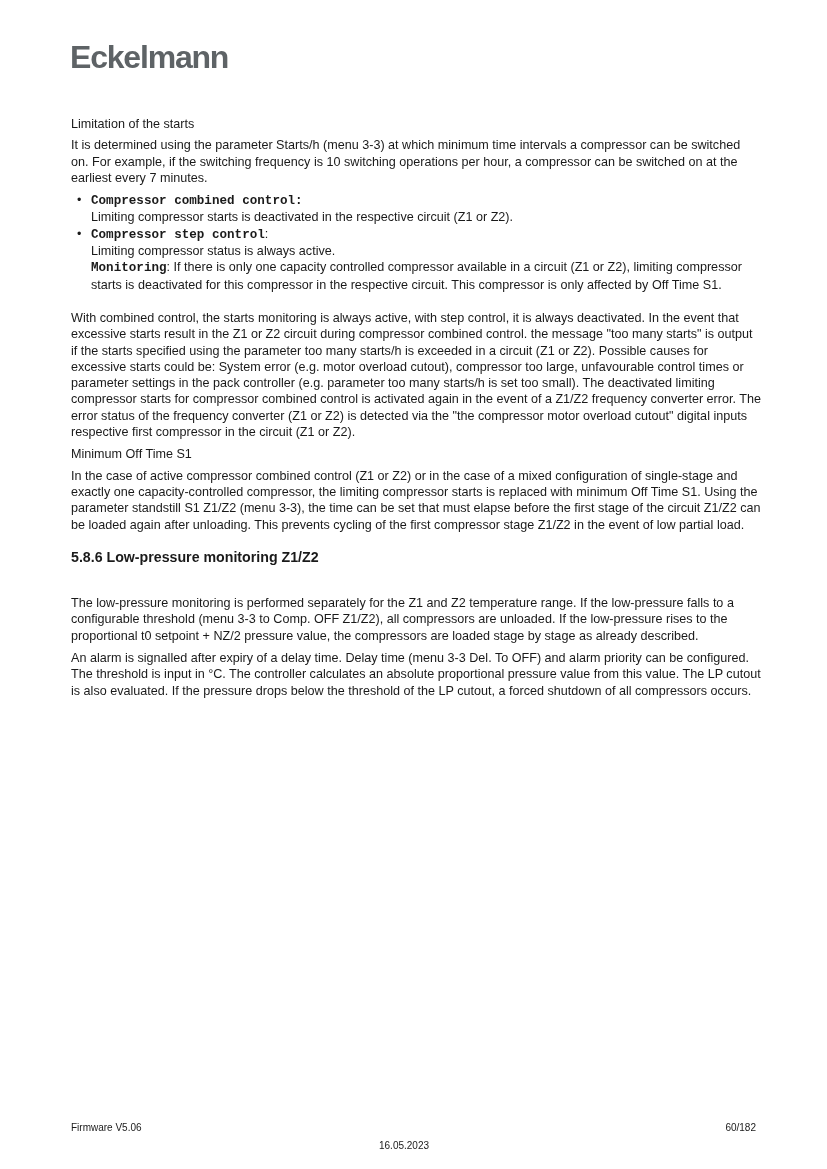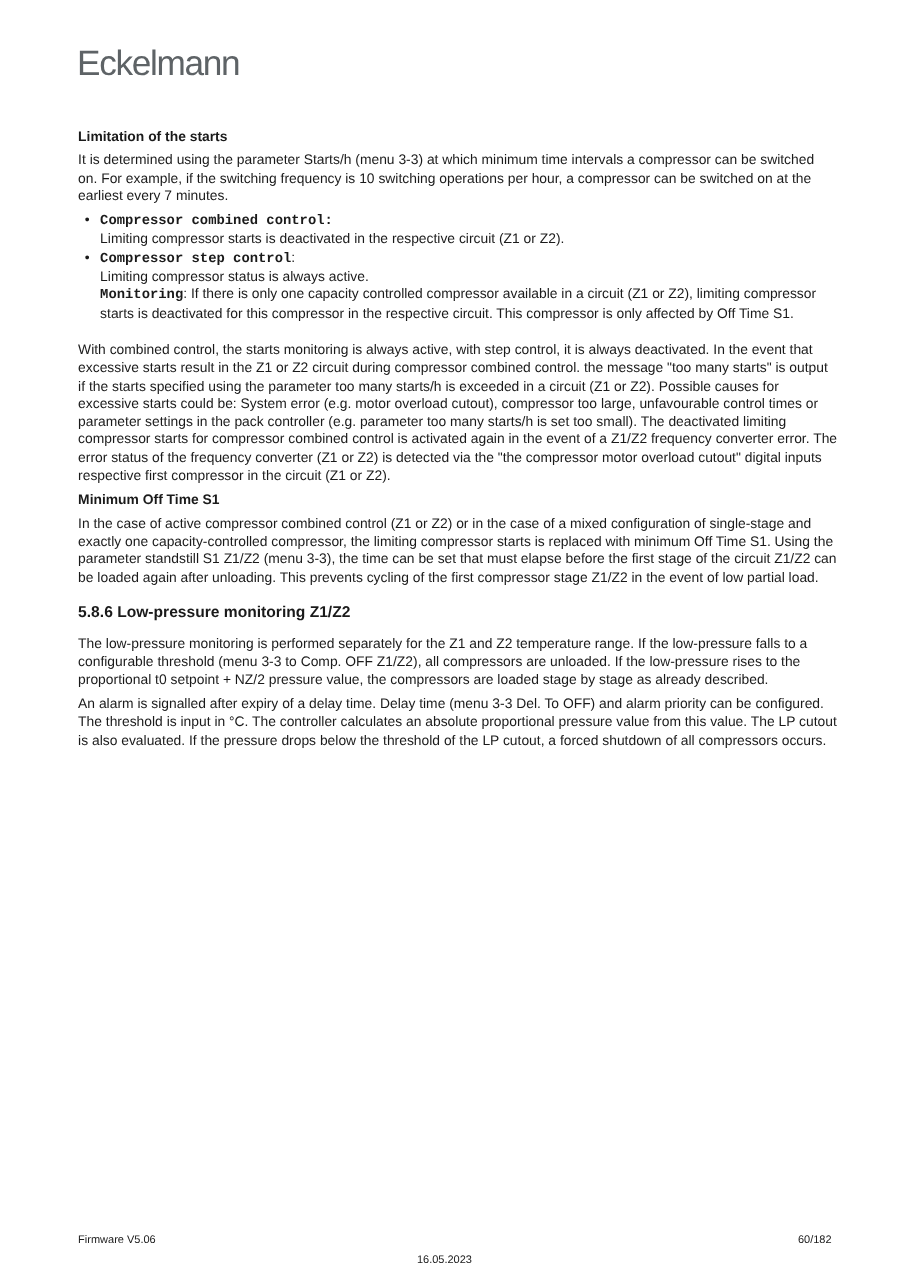--- a/index.html
+++ b/index.html
@@ -13,36 +13,36 @@
       position: relative;
       font-family: "Liberation Sans", sans-serif;
       color: #1a1a1a;
       overflow: hidden;
     }
     .logo {
       position: absolute;
       left: 70px;
       top: 41px;
       font-family: "Liberation Sans", sans-serif;
-      font-weight: normal;
+      font-weight: bold;
       font-size: 32px;
       letter-spacing: -1.2px;
       color: #5e6366;
       line-height: 1;
     }
     .content {
       position: absolute;
       left: 71px;
       top: 116px;
       width: 690px;
       font-size: 12.6px;
       line-height: 16.3px;
     }
     .h4 {
-      font-weight: bold;
+      font-weight: normal;
       margin: 0 0 5px 0;
       font-size: 12.6px;
     }
     p {
       margin: 0 0 6px 0;
     }
     .gap {
       height: 10px;
     }
     ul.bullets {
@@ -56,21 +56,21 @@
     }
     ul.bullets li .dot {
       position: absolute;
       left: 6px;
       top: 0;
     }
     .b { font-weight: bold; font-family: Liberation Mono, monospace; }
     .section-title {
       font-weight: bold;
       font-size: 14.2px;
-      margin: 16px 0 12px 0;
+      margin: 16px 0 30px 0;
     }
     .footer {
       position: absolute;
       top: 1122px;
       left: 71px;
       width: 685px;
       font-size: 10px;
       display: flex;
       justify-content: space-between;
     }

